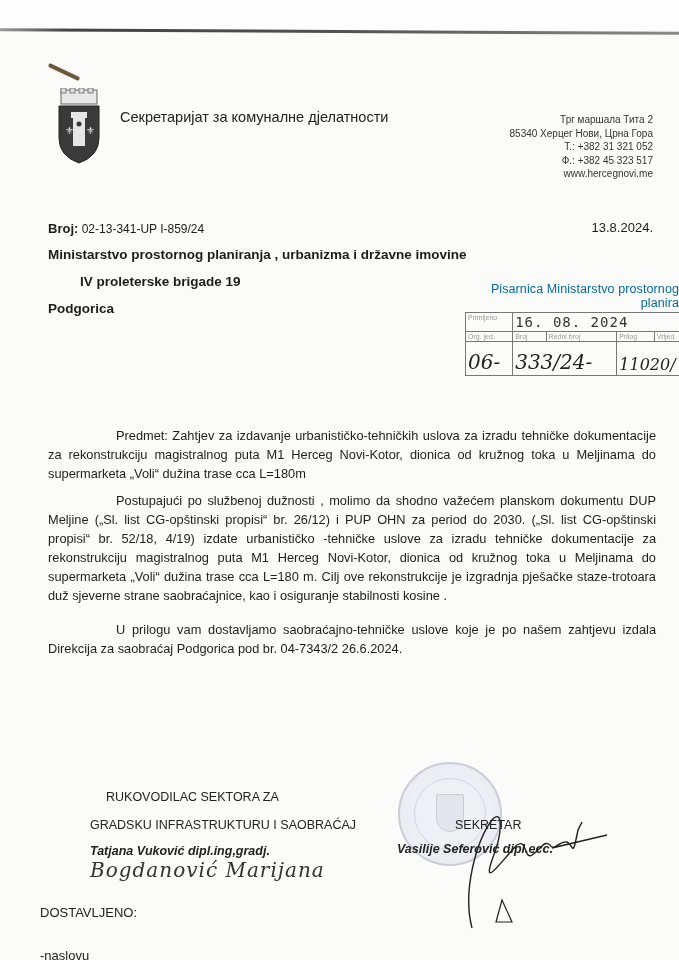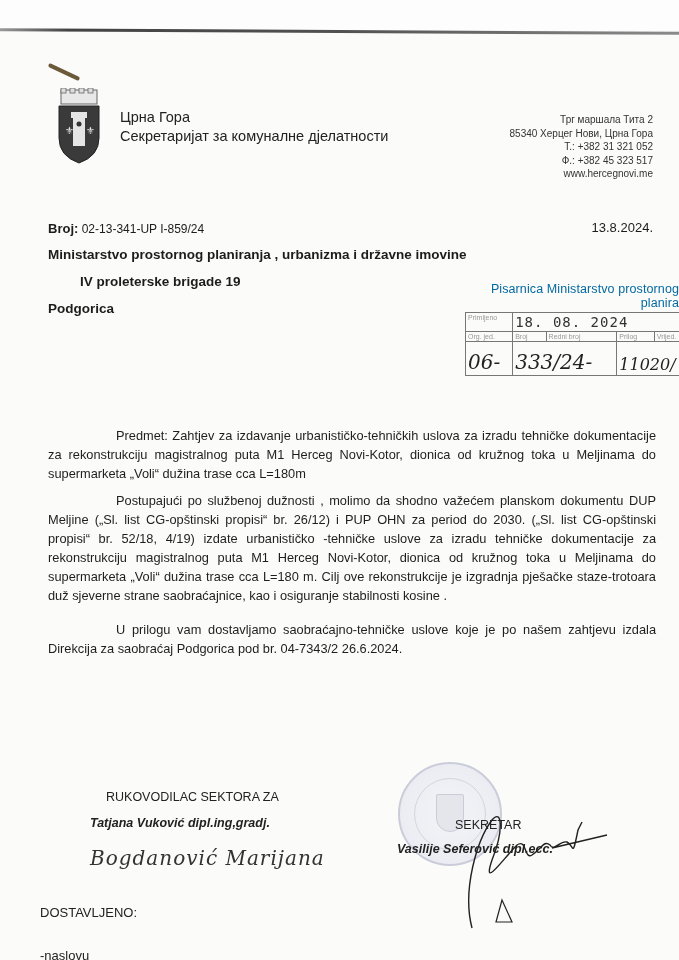--- a/index.html
+++ b/index.html
@@ -36,21 +36,21 @@
     .para { position: absolute; left: 48px; width: 608px; font-size: 12.8px; line-height: 19px; text-align: justify; color: #1e1e1e; }
     .p1 { top: 426px; }
     .p2 { top: 491px; }
     .p3 { top: 620px; }
     .indent { display: inline-block; width: 68px; }
 
     .sign-left { position: absolute; left: 90px; top: 790px; width: 280px; font-size: 12.5px; color: #222; }
     .sign-left .t1 { margin-left: 16px; }
     .sign-left .t2 { margin-top: 14px; }
     .sign-left .name { margin-top: 12px; font-weight: bold; font-style: italic; }
-    .sig1 { font-family: "DejaVu Serif", serif; font-style: italic; font-size: 20px; color: #333; margin-top: 16px; letter-spacing: 1px; }
+    .sig1 { font-family: "DejaVu Serif", serif; font-style: italic; font-size: 20px; color: #333; margin-top: 0px; letter-spacing: 1px; }
 
     .seal { position: absolute; left: 398px; top: 762px; width: 104px; height: 104px; border-radius: 50%;
       border: 2px solid #c5c9d6; background: radial-gradient(circle, #f2f3f7 0%, #ebedf3 60%, #e6e8ef 100%); opacity: 0.9; }
     .seal-inner { position: absolute; left: 14px; top: 14px; width: 72px; height: 72px; border-radius: 50%; border: 1px solid #cfd2dc; }
     .seal-shield { position: absolute; left: 36px; top: 30px; width: 28px; height: 38px; border: 1px solid #c5c9d6;
       border-radius: 2px 2px 14px 14px; background: #e2e4eb; }
 
     .sign-right { position: absolute; left: 455px; top: 818px; font-size: 12.5px; color: #222; }
     .sign-right .name { position: absolute; left: -58px; top: 24px; white-space: nowrap; font-weight: bold; font-style: italic; }
     .sig2 { position: absolute; left: 432px; top: 800px; width: 180px; height: 130px; }
@@ -73,21 +73,20 @@
   <rect x="33" y="0" width="5" height="5" fill="#ddd" stroke="#666" stroke-width="0.8"></rect>
   <path d="M4 18 H44 V50 Q44 68 24 75 Q4 68 4 50 Z" fill="#3a3a3a" stroke="#222" stroke-width="1"></path>
   <rect x="18" y="28" width="12" height="30" fill="#e5e5e5"></rect>
   <rect x="16" y="24" width="16" height="6" fill="#e5e5e5"></rect>
   <circle cx="24" cy="36" r="2.5" fill="#333"></circle>
   <text x="10" y="46" font-size="10" fill="#e5e5e5" font-family="DejaVu Sans, sans-serif">⚜</text>
   <text x="31" y="46" font-size="10" fill="#e5e5e5" font-family="DejaVu Sans, sans-serif">⚜</text>
 </svg>
 
 <div class="hdr-left">
-  <div>Црна Гора</div>
   <div>Секретаријат за комуналне дјелатности</div>
 </div>
 
 <div class="hdr-right">
   <div>Трг маршала Тита 2</div>
   <div>85340  Херцег Нови, Црна Гора</div>
   <div>Т.:  +382 31 321 052</div>
   <div>Ф.: +382 45 323 517</div>
   <div>www.hercegnovi.me</div>
 </div>
@@ -101,21 +100,21 @@
 <div class="addr addr1">Ministarstvo prostornog planiranja , urbanizma i državne imovine</div>
 <div class="addr addr2">IV proleterske brigade 19</div>
 <div class="addr addr3">Podgorica</div>
 
 <div class="stamp">
   <div class="stamp-title">Pisarnica Ministarstvo prostornog planira</div>
   <table class="stamp-table">
     <tbody>
         <tr>
       <td>Primljeno</td>
-      <td colspan="4"><span class="stamp-date">18. 08. 2024</span></td>
+      <td colspan="4"><span class="stamp-date">16. 08. 2024</span></td>
     </tr>
     <tr>
       <td>Org. jed.</td>
       <td>Broj</td>
       <td>Redni broj</td>
       <td>Prilog</td>
       <td>Vrijed.</td>
     </tr>
     <tr style="height:34px;">
       <td style="vertical-align:bottom;"><span class="hw">06-</span></td>
@@ -127,20 +126,21 @@
 </div>
 
 <div class="para p1"><span class="indent"></span><span>Predmet: Zahtjev za izdavanje urbanističko-tehničkih uslova za izradu tehničke dokumentacije za rekonstrukciju magistralnog puta M1 Herceg Novi-Kotor, dionica od kružnog toka u Meljinama do supermarketa „Voli“ dužina trase cca L=180m</span></div>
 
 <div class="para p2"><span class="indent"></span><span>Postupajući po službenoj dužnosti , molimo da shodno važećem planskom dokumentu DUP Meljine („Sl. list CG-opštinski propisi“ br. 26/12) i PUP OHN za period do 2030. („Sl. list CG-opštinski propisi“ br. 52/18, 4/19)   izdate  urbanističko -tehničke uslove  za izradu tehničke dokumentacije za rekonstrukciju magistralnog puta M1 Herceg Novi-Kotor, dionica od kružnog toka u Meljinama do supermarketa „Voli“ dužina trase cca L=180 m.  Cilj ove rekonstrukcije je izgradnja pješačke staze-trotoara  duž sjeverne strane saobraćajnice, kao i osiguranje stabilnosti kosine .</span></div>
 
 <div class="para p3"><span class="indent"></span><span>U prilogu  vam dostavljamo saobraćajno-tehničke uslove koje je po našem zahtjevu  izdala Direkcija za saobraćaj Podgorica  pod br. 04-7343/2 26.6.2024.</span></div>
 
 <div class="sign-left">
   <div class="t1">RUKOVODILAC   SEKTORA ZA</div>
+  <div class="t2">GRADSKU INFRASTRUKTURU I SAOBRAĆAJ</div>
   <div class="name">Tatjana Vuković dipl.ing,gradj.</div>
   <div class="sig1">Bogdanović Marijana</div>
 </div>
 
 <div class="seal">
   <div class="seal-inner"></div>
   <div class="seal-shield"></div>
 </div>
 
 <div class="sign-right">

